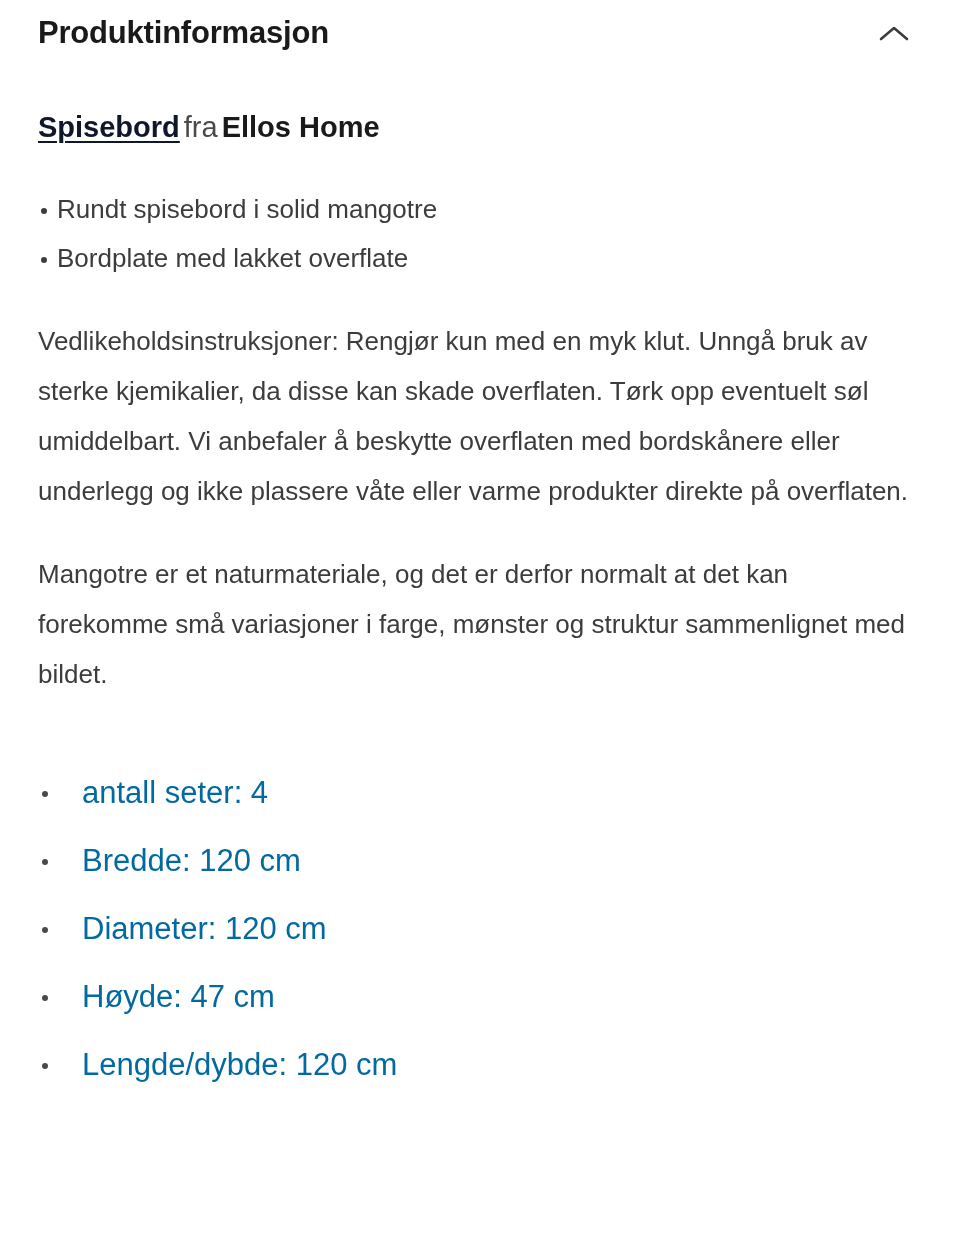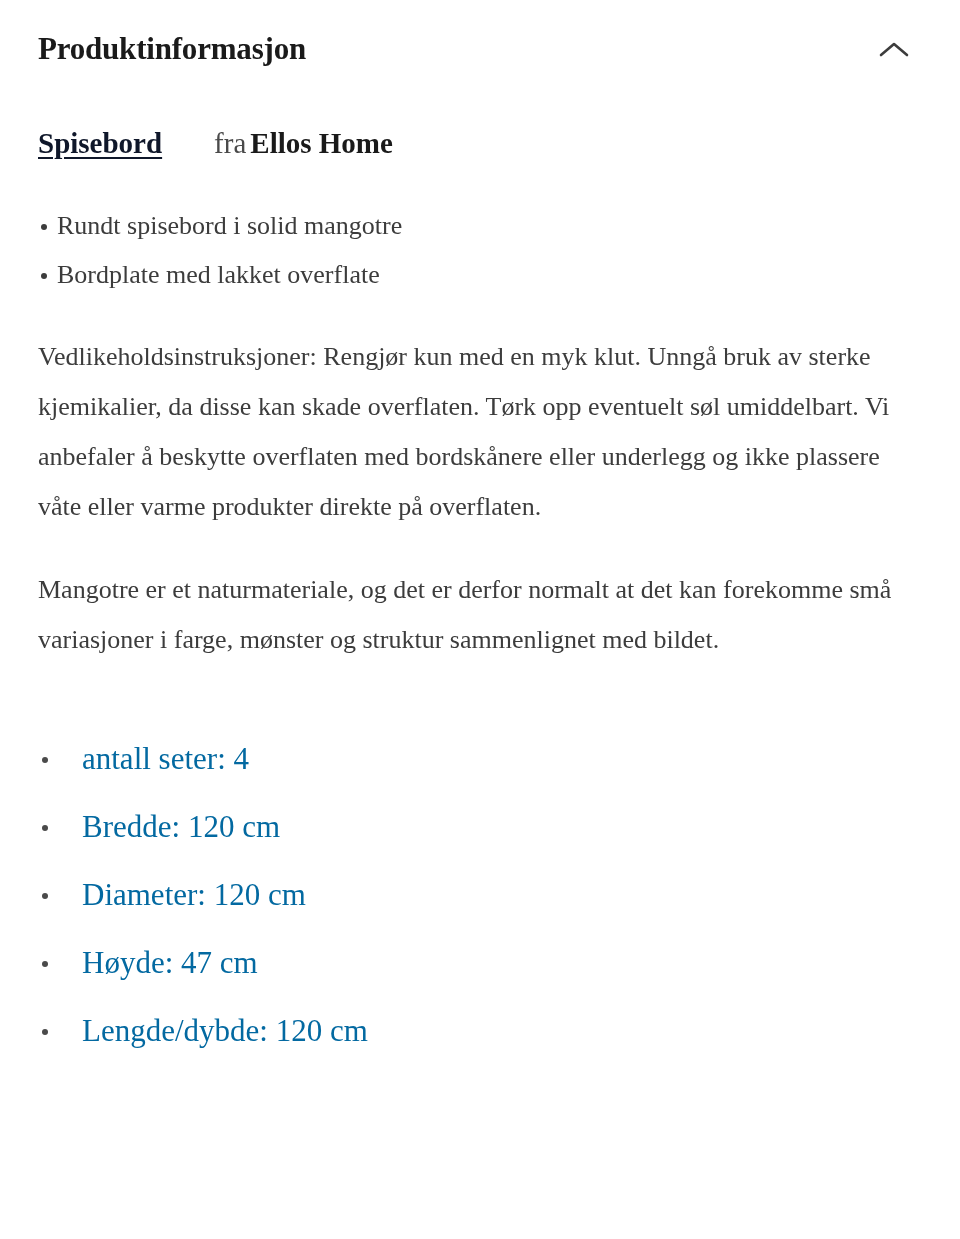--- a/index.html
+++ b/index.html
@@ -12,23 +12,22 @@
     background: #ffffff;
     font-family: "Liberation Sans", sans-serif;
     overflow: hidden;
   }
 
   .panel {
     position: relative;
     width: 960px;
     height: 1239px;
     box-sizing: border-box;
-    padding: 16px 38px;
+    padding: 0 38px;
     overflow: hidden;
-    font-family: Liberation Serif, serif;
   }
 
   
   .section-header {
     display: flex;
     align-items: flex-start;
     justify-content: space-between;
     padding-top: 14px;
     height: 52px;
   }
@@ -69,21 +68,20 @@
     text-decoration: underline;
     text-underline-offset: 4px;
     text-decoration-thickness: 2px;
     color: #0f172a;
     cursor: pointer;
   }
   .product-prep {
     font-weight: normal;
     color: #4a4a4a;
     padding: 0 4px;
-    margin-left: 48px;
   }
   .product-brand {
     font-weight: bold;
     color: #1a1a1a;
   }
 
   
   .intro-list {
     list-style: none;
     margin: 0;

